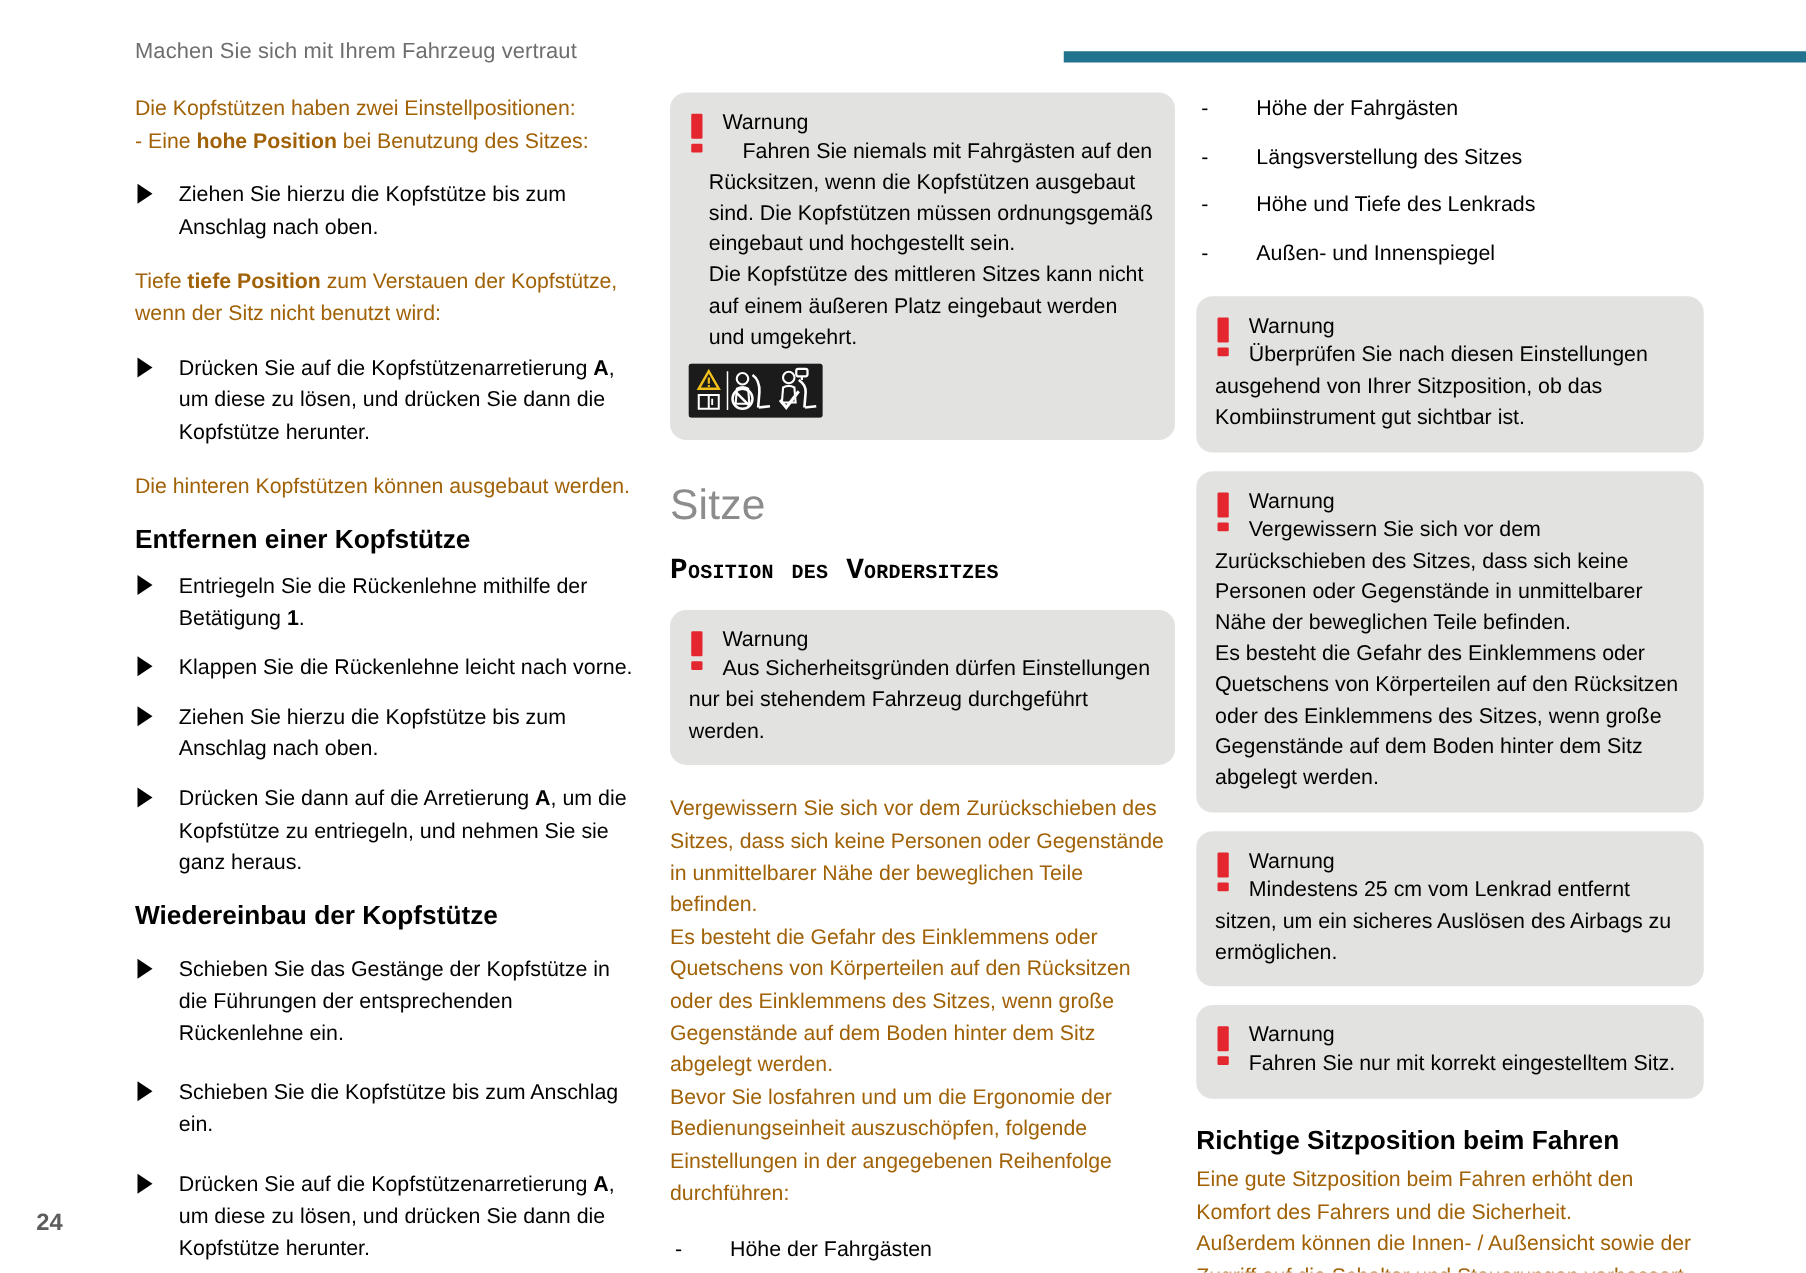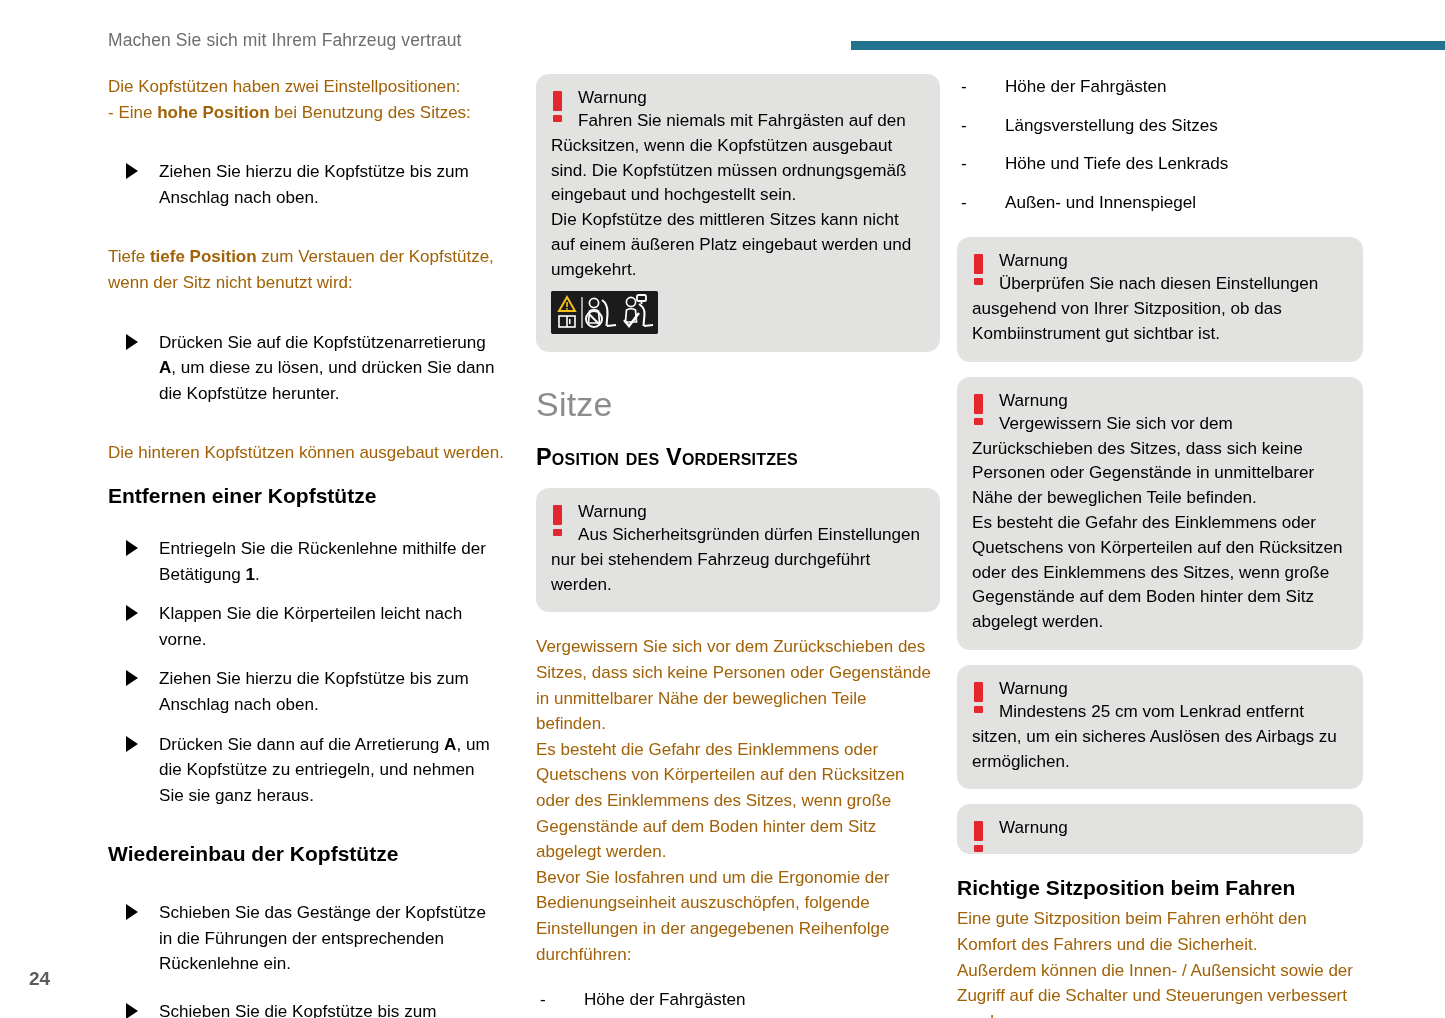--- a/index.html
+++ b/index.html
@@ -65,21 +65,21 @@
     color: #a16207;
   }
   .gap-sm { height: 12px; }
   .gap-md { height: 18px; }
 
   b, .b { font-weight: bold; }
 
   
   ul.tri {
     list-style: none;
-    margin: 16px;
+    margin: 0;
     padding: 0;
   }
   ul.tri > li {
     position: relative;
     padding-left: 35px;
     font-size: 17.1px;
     line-height: 25.6px;
     margin-bottom: 14px;
   }
   ul.tri > li:last-child { margin-bottom: 0; }
@@ -133,20 +133,21 @@
   }
   .sec-sub {
     margin: 0;
     font-size: 23.5px;
     font-weight: bold;
     font-variant: small-caps;
     text-transform: none;
     color: #000;
     line-height: 30px;
     letter-spacing: 0.2px;
+    font-family: Liberation Mono, monospace;
   }
 
   
   .warn-box {
     background: #e2e2e0;
     border-radius: 13px;
     padding: 13px 16px 15px 15px;
     box-sizing: border-box;
     position: relative;
   }
@@ -253,21 +254,21 @@
 
     <div class="gap-sm"></div>
 
     <ul class="tri">
       <li>
         <span class="tri-mark"></span>
         <span>Entriegeln Sie die Rückenlehne mithilfe der Betätigung </span><b>1</b><span>.</span>
       </li>
       <li>
         <span class="tri-mark"></span>
-        <span>Klappen Sie die Körperteilen leicht nach vorne.</span>
+        <span>Klappen Sie die Rückenlehne leicht nach vorne.</span>
       </li>
       <li>
         <span class="tri-mark"></span>
         <span>Ziehen Sie hierzu die Kopfstütze bis zum Anschlag nach oben.</span>
       </li>
       <li>
         <span class="tri-mark"></span>
         <span>Drücken Sie dann auf die Arretierung </span><b>A</b><span>, um die Kopfstütze zu entriegeln, und nehmen Sie sie ganz heraus.</span>
       </li>
     </ul>
@@ -295,21 +296,21 @@
   </div>
 
   <div class="col col-2">
 
     <div class="warn-box" style="min-height:278px;">
       <div class="warn-icon">
         <div class="bar"></div>
         <div class="dot"></div>
       </div>
       <div class="warn-title">Warnung</div>
-      <p class="warn-body" style="white-space:pre-line;">Fahren Sie niemals mit Fahrgästen auf den Rücksitzen, wenn die Kopfstützen ausgebaut sind. Die Kopfstützen müssen ordnungsgemäß eingebaut und hochgestellt sein.
+      <p class="warn-body" style="white-space:pre-line;margin-left:16px;">Fahren Sie niemals mit Fahrgästen auf den Rücksitzen, wenn die Kopfstützen ausgebaut sind. Die Kopfstützen müssen ordnungsgemäß eingebaut und hochgestellt sein.
 Die Kopfstütze des mittleren Sitzes kann nicht auf einem äußeren Platz eingebaut werden und umgekehrt.</p>
 
       <svg class="picto" viewBox="0 0 107 43">
         <rect x="0" y="0" width="107" height="43" rx="2" fill="#1b1b1b"></rect>
 
         <polygon points="16,6 24,20 8,20" fill="none" stroke="#f2c01a" stroke-width="2"></polygon>
         <rect x="15.2" y="11" width="1.7" height="5" fill="#f2c01a"></rect>
         <rect x="15.2" y="17" width="1.7" height="1.7" fill="#f2c01a"></rect>
 
         <rect x="8" y="25" width="16" height="11" fill="none" stroke="#ffffff" stroke-width="1.6"></rect>
@@ -427,20 +428,21 @@
     </div>
 
     <div style="height:15px;"></div>
 
     <div class="warn-box">
       <div class="warn-icon">
         <div class="bar"></div>
         <div class="dot"></div>
       </div>
       <div class="warn-title">Warnung</div>
+      <p class="warn-body">Fahren Sie nur mit korrekt eingestelltem Sitz.</p>
     </div>
 
     <div style="height:22px;"></div>
 
     <h3 class="subhead">Richtige Sitzposition beim Fahren</h3>
 
     <div style="height:6px;"></div>
 
     <p class="para" style="white-space:pre-line;">Eine gute Sitzposition beim Fahren erhöht den Komfort des Fahrers und die Sicherheit.
 Außerdem können die Innen- / Außensicht sowie der Zugriff auf die Schalter und Steuerungen verbessert werden.</p>

